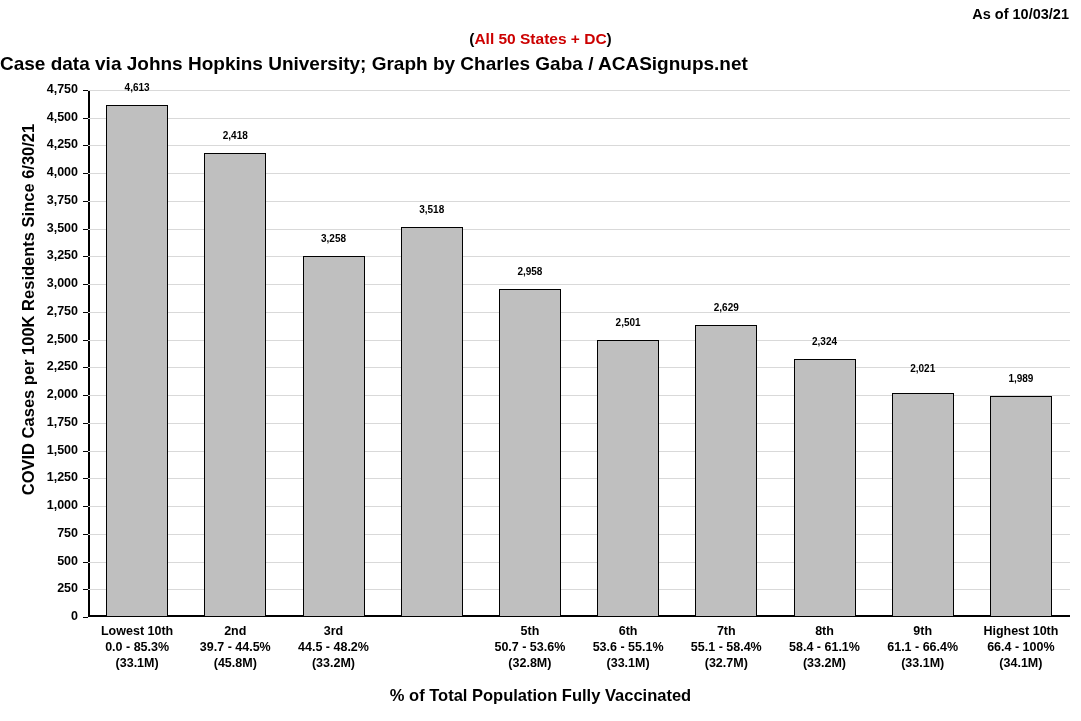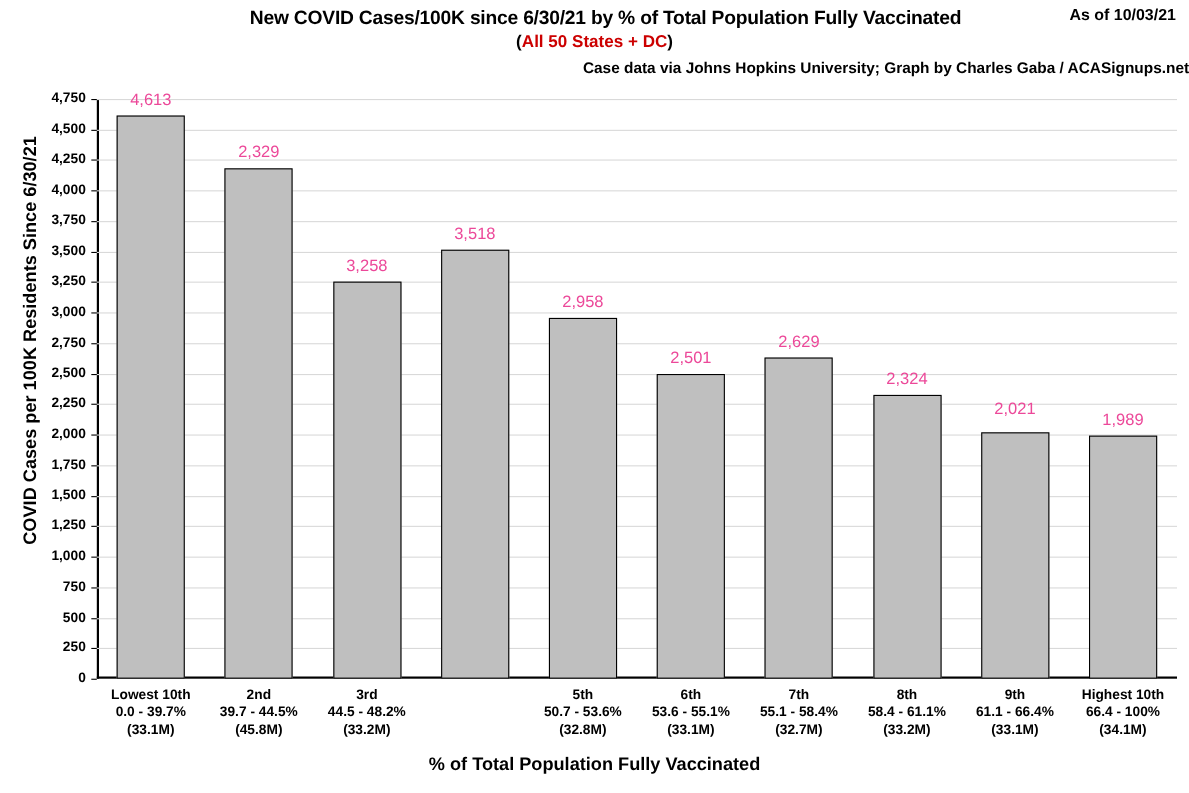--- a/index.html
+++ b/index.html
@@ -19,22 +19,22 @@
     font-size:17.5px;font-weight:bold;letter-spacing:-0.2px;
   }
   .title-line1 .t1{padding-left:20px;}
   .title-line2{
     position:absolute;top:30px;left:0;width:1081px;text-align:center;
     font-size:15.5px;font-weight:bold;
   }
   .title-line2 .paren{color:#000;}
   .title-line2 .red{color:#cc0000;}
   .title-line3{
-    position:absolute;top:53px;left:0;width:1081px;text-align:right;
-    font-size:14px;font-weight:bold;
+    position:absolute;top:53px;left:0;width:1081px;text-align:left;
+    font-size:19px;font-weight:bold;
   }
   .asof{
     position:absolute;top:6px;right:12px;
     font-size:14.5px;font-weight:bold;text-align:center;
   }
 
   
   .ylabel{
     position:absolute;
     left:-232px; top:300px;
@@ -75,43 +75,40 @@
 
   .bar{
     position:absolute;
     background:#bfbfbf;
     border:1px solid #000000;
     box-sizing:border-box;
   }
   .bar-value{
     position:absolute;
     text-align:center;
-    font-size:15px;font-weight:normal;
-    color:#ec4899;
+    font-size:10px;font-weight:bold;
+    color:#000000;
   }
 
   .xtick{
     position:absolute;
     text-align:center;
     font-size:12.5px;font-weight:bold;
     line-height:16px;
     color:#000;
   }
   .xtick .l1{display:block;}
   .xtick .l2{display:block;}
   .xtick .l3{display:block;}
 </style>
 </head>
 <body>
 
 <div id="chart-root">
 
-  <div class="title-line1">
-    <span class="t1">New COVID Cases/100K since 6/30/21 by % of Total Population Fully Vaccinated</span>
-  </div>
 
   <div class="title-line2">
     <span class="paren">(</span><span class="red">All 50 States + DC</span><span class="paren">)</span>
   </div>
 
   <div class="title-line3">Case data via Johns Hopkins University; Graph by Charles Gaba / ACASignups.net</div>
 
   <div class="asof">As of 10/03/21</div>
 
   <div class="ylabel">COVID Cases per 100K Residents Since 6/30/21</div>
@@ -176,25 +173,25 @@
       <div class="ytick" style="left: -90px; top: 463.526px;">500</div>
       <div class="gridline" style="top: 499.263px;"></div>
       <div class="ytickmark" style="top: 499.263px; left: -5px;"></div>
       <div class="ytick" style="left: -90px; top: 491.263px;">250</div>
       <div class="ytickmark" style="top: 527px; left: -5px;"></div>
       <div class="ytick" style="left: -90px; top: 519px;">0</div>
       <div class="bar" style="left: 18.1px; top: 15.1998px; width: 62px; height: 511.8px; background: rgb(191, 191, 191); border-color: rgb(0, 0, 0);"></div>
       <div class="bar-value" style="left: -0.9px; top: -7.80021px; width: 100px;">4,613</div>
       <div class="xtick" style="left: -10.9px; top: 533px; width: 120px;">
         <span class="l1">Lowest 10th</span>
-        <span class="l2">0.0 - 39.7%</span>
+        <span class="l2">0.0 - 85.3%</span>
         <span class="l3">(33.1M)</span>
       </div>
       <div class="bar" style="left: 116.3px; top: 63.1291px; width: 62px; height: 463.871px; background: rgb(191, 191, 191); border-color: rgb(0, 0, 0);"></div>
-      <div class="bar-value" style="left: 97.3px; top: 40.1291px; width: 100px;">2,329</div>
+      <div class="bar-value" style="left: 97.3px; top: 40.1291px; width: 100px;">2,418</div>
       <div class="xtick" style="left: 87.3px; top: 533px; width: 120px;">
         <span class="l1">2nd</span>
         <span class="l2">39.7 - 44.5%</span>
         <span class="l3">(45.8M)</span>
       </div>
       <div class="bar" style="left: 214.5px; top: 165.533px; width: 62px; height: 361.467px; background: rgb(191, 191, 191); border-color: rgb(0, 0, 0);"></div>
       <div class="bar-value" style="left: 195.5px; top: 142.533px; width: 100px;">3,258</div>
       <div class="xtick" style="left: 185.5px; top: 533px; width: 120px;">
         <span class="l1">3rd</span>
         <span class="l2">44.5 - 48.2%</span>

